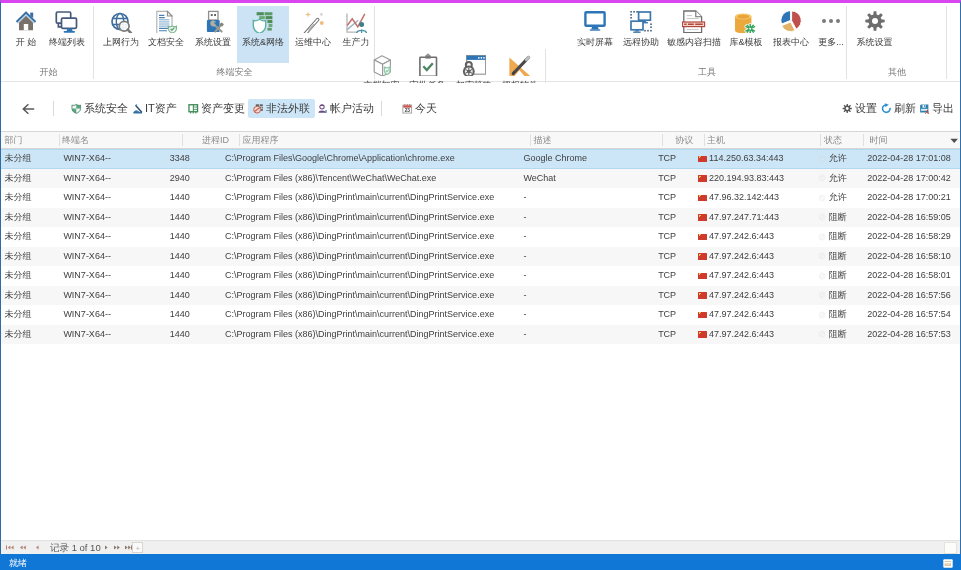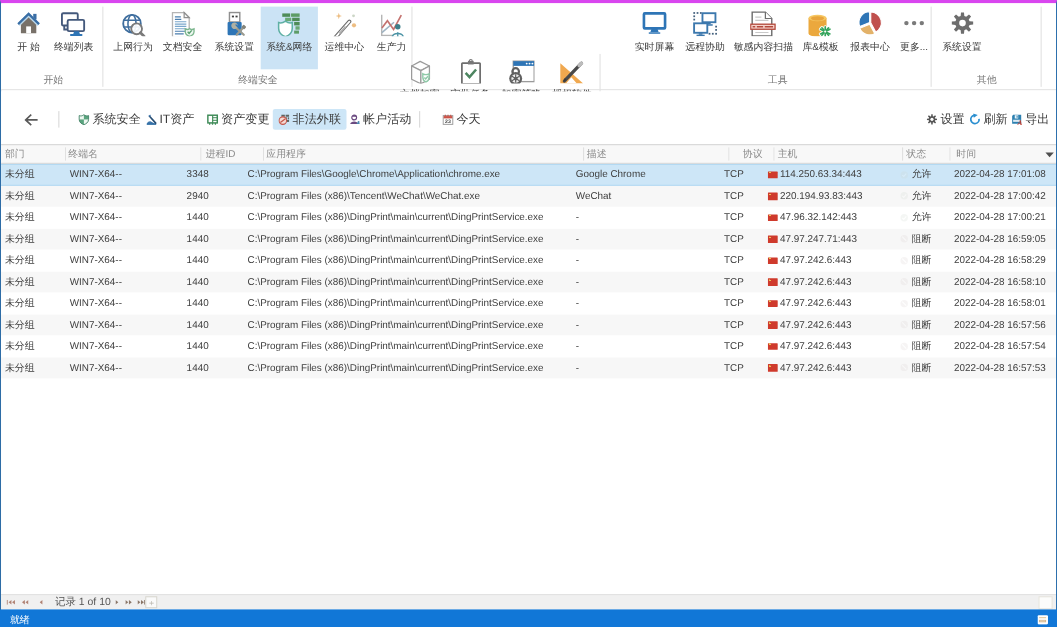--- a/index.html
+++ b/index.html
@@ -32,21 +32,21 @@
   .tbtn .ticon { width:10.5px; height:11px; margin-right:2.5px; }
   .tbtn .ticon svg { width:10.5px; height:11px; display:block; }
   .tbtn .tlabel { font-size:11px; color:#3b3b3b; white-space:nowrap; }
 
   
   .grid { position:absolute; left:0; top:128px; width:959px; height:409px; background:#fff; }
   .ghead { position:absolute; left:0; top:0; width:959px; height:18px; background:#f8f8f8;
            border-top:1px solid #d6d6d6; border-bottom:1px solid #d6d6d6; display:flex; }
   .gh-cell { position:relative; height:16px; font-size:9px; color:#8a8a8a; line-height:16px;
              padding-left:3.5px; overflow:hidden; white-space:nowrap; }
-  .gh-cell.hcol-pid { padding-left:5px;margin-left:22px; }
+  .gh-cell.hcol-pid { padding-left:20px;margin-left:22px; }
   .gh-cell.hcol-time { padding-left:6px; }
   .gh-cell .gh-sep { position:absolute; left:0; top:2px; bottom:2px; width:1px; background:#e0e0e0; }
   .gh-drop { position:absolute; right:0px; top:0; width:16px; height:16px; }
   .gh-drop svg { width:16px; height:16px; display:block; }
   .gbody { position:absolute; left:0; top:18px; width:959px; }
   .grow { display:flex; height:19.5px; background:#fff; }
   .grow.alt { background:#f7f7f7; }
   .grow.selected { background:#cde6f7; box-shadow: inset 0 1px 0 #b3d9f2, inset 0 -1px 0 #b3d9f2; }
   .g-cell { height:19.5px; font-size:9px; color:#404040; line-height:19.5px; padding-left:3.5px;
             overflow:hidden; white-space:nowrap; display:flex; align-items:center; }

